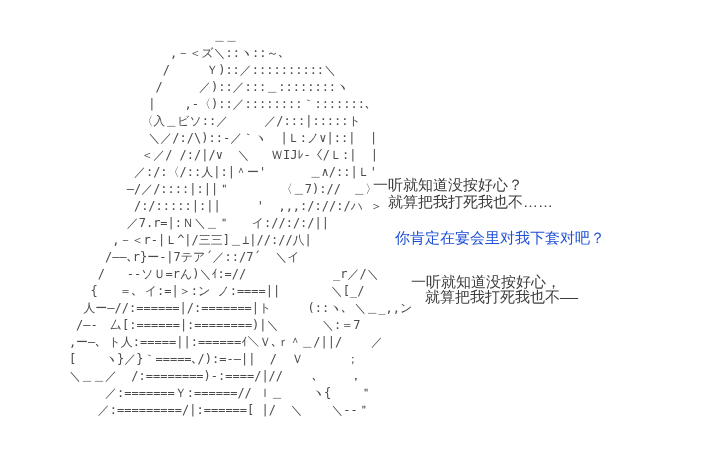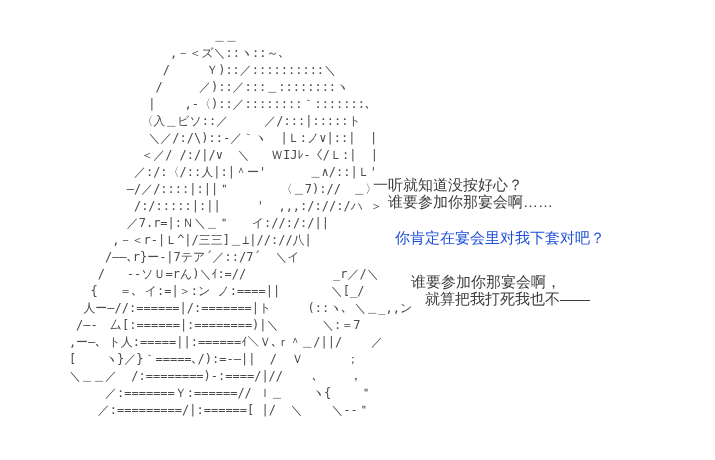--- a/index.html
+++ b/index.html
@@ -32,21 +32,21 @@
     font-family: "Liberation Sans", sans-serif;
     font-size: 15px;
     line-height: 17px;
     color: #3c3c3c;
     white-space: nowrap;
   }
   .dlg1 { left: 373px; top: 176px; }
   .dlg2 { left: 388px; top: 193px; }
   .dlg3 { left: 395px; top: 229px; }
   .dlg4 { left: 411px; top: 273px; }
-  .dlg5 { left: 425px; top: 290px; }
+  .dlg5 { left: 425px; top: 290px; font-family: Liberation Mono, monospace; }
 </style>
 </head>
 <body>
 
 <div class="canvas" style="background: rgb(255, 255, 255);">
 
   <pre class="aa" style="color: rgb(74, 74, 74);">                        ＿＿
                   ,－＜ズ＼::ヽ::～､
                  /     Ｙ)::／::::::::::＼
                 /     ／)::／:::＿::::::::ヽ
@@ -65,21 +65,21 @@
       人ー―//:======|/:=======|ト     (::ヽ､ ＼＿_,,ン
      /―‐ゝ厶[:======|:========)|＼      ＼:＝7
     ,ー―､ ト人:=====||:======ｲ＼Ｖ､ｒ＾＿/||/    ／
     [    ヽ}／}｀=====､/):=-―||  /  Ｖ      ；
     ＼＿＿／  /:========)-:====/|//    ､     ，
          ／:=======Ｙ:======// ｌ＿    ヽ{    ＂
         ／:=========/|:======[ |/  ＼    ＼--＂</pre>
 
   <div class="dlg dlg1" style="color: rgb(60, 60, 60);">一听就知道没按好心？</div>
 
-  <div class="dlg dlg2" style="color: rgb(60, 60, 60);">谁要参加你那宴会啊……</div>
+  <div class="dlg dlg2" style="color: rgb(60, 60, 60);">就算把我打死我也不……</div>
 
   <div class="dlg dlg3" style="color: #1d4ed8;">你肯定在宴会里对我下套对吧？</div>
 
-  <div class="dlg dlg4" style="color: rgb(60, 60, 60);">谁要参加你那宴会啊，</div>
+  <div class="dlg dlg4" style="color: rgb(60, 60, 60);">一听就知道没按好心，</div>
 
   <div class="dlg dlg5" style="color: rgb(60, 60, 60);">就算把我打死我也不——</div>
 
 </div>
 
 </body></html>

